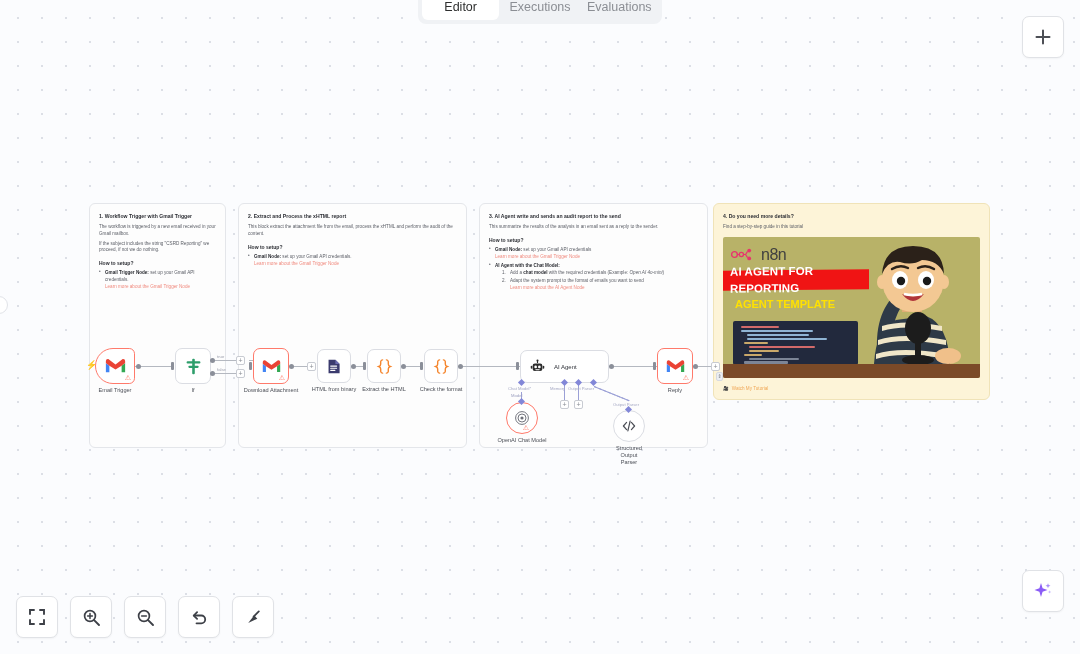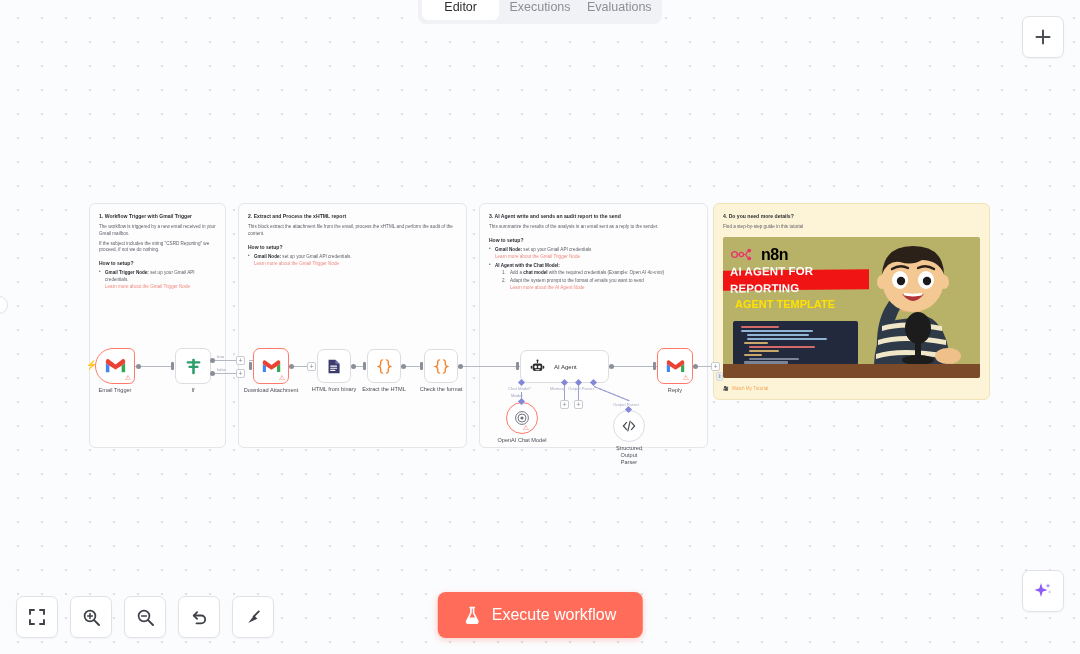--- a/index.html
+++ b/index.html
@@ -103,21 +103,21 @@
 
   
   .thumb {
     position: relative; width: 100%; height: 141px; margin-top: 6px;
     background: #b8b268; border-radius: 2px; overflow: hidden;
   }
   .thumb .n8n-logo {
     position: absolute; left: 8px; top: 6px;
     display: flex; align-items: center; gap: 4px;
   }
-  .thumb .n8n-word { font-size: 16px; font-weight: bold; color: #000000; letter-spacing: -.5px; }
+  .thumb .n8n-word { font-size: 16px; font-weight: normal; color: #404040; letter-spacing: -.5px; }
   .thumb .redbar {
     position: absolute; left: 0; top: 33px; width: 146px; height: 20px;
     background: #f01414; color: #fff;
     font-size: 11.5px; font-weight: bold; letter-spacing: .1px;
     display: flex; align-items: center; padding-left: 7px;
     transform: skewY(-.6deg);
   }
   .thumb .freetpl {
     position: absolute; left: 12px; top: 60px;
     font-size: 11px; font-weight: bold; color: #ffe100;
@@ -255,27 +255,20 @@
       </svg>
     </div>
     <div class="sqbtn">
       <svg width="19" height="19" viewBox="0 0 19 19">
         <path d="M14.8 3.4L9.6 8.6" stroke="#3d4047" stroke-width="1.8" stroke-linecap="round"></path>
         <path d="M10.2 7.2L4.2 14.9l9.1-4.2z" fill="#3d4047"></path>
       </svg>
     </div>
   </div>
 
-  <button id="execute-workflow-button">
-    <svg width="17" height="19" viewBox="0 0 17 19">
-      <path d="M6.4 1.6h4.2M7.2 1.6v5.2L3 15.1c-.5 1 .2 2.1 1.3 2.1h8.4c1.1 0 1.8-1.1 1.3-2.1L9.8 6.8V1.6" stroke="#fff" stroke-width="1.6" fill="none" stroke-linecap="round" stroke-linejoin="round"></path>
-      <path d="M5.1 11.4h6.8l2.1 3.9c.4.9-.2 1.9-1.2 1.9H4.2c-1 0-1.6-1-1.2-1.9z" fill="#fff"></path>
-    </svg>
-    <span>Execute workflow</span>
-  </button>
 
   <div class="left-edge-circle"></div>
 
   <div class="sticky" id="sticky-1">
     <h3>1. Workflow Trigger with Gmail Trigger</h3>
     <p>The workflow is triggered by a new email received in your Gmail mailbox.</p>
     <p>If the subject includes the string "CSRD Reporting" we proceed, if not we do nothing.</p>
     <div class="howto">How to setup?</div>
     <ul>
       <li>

